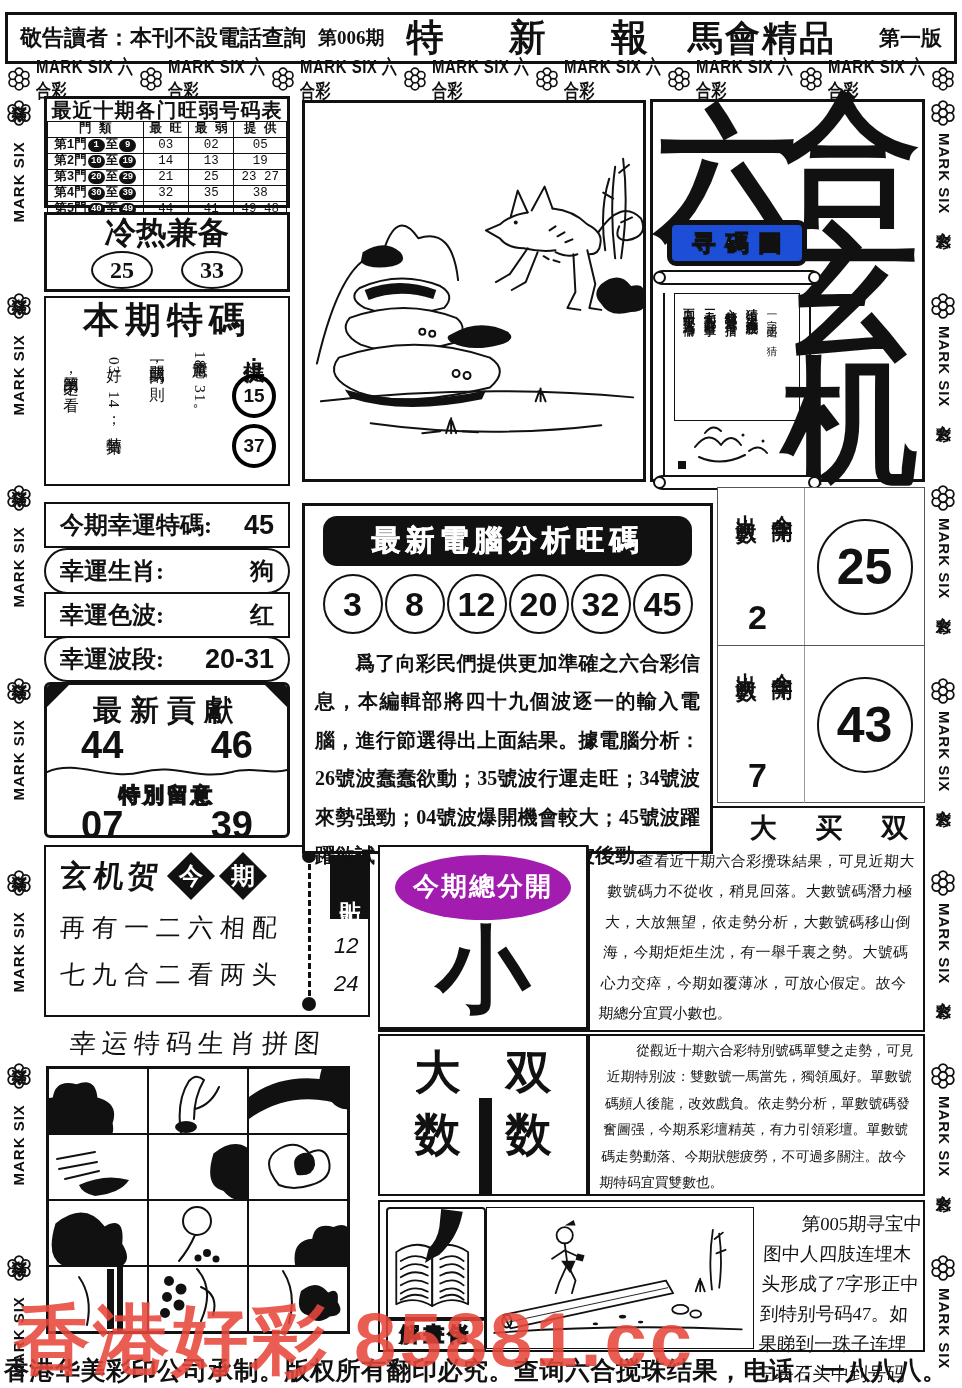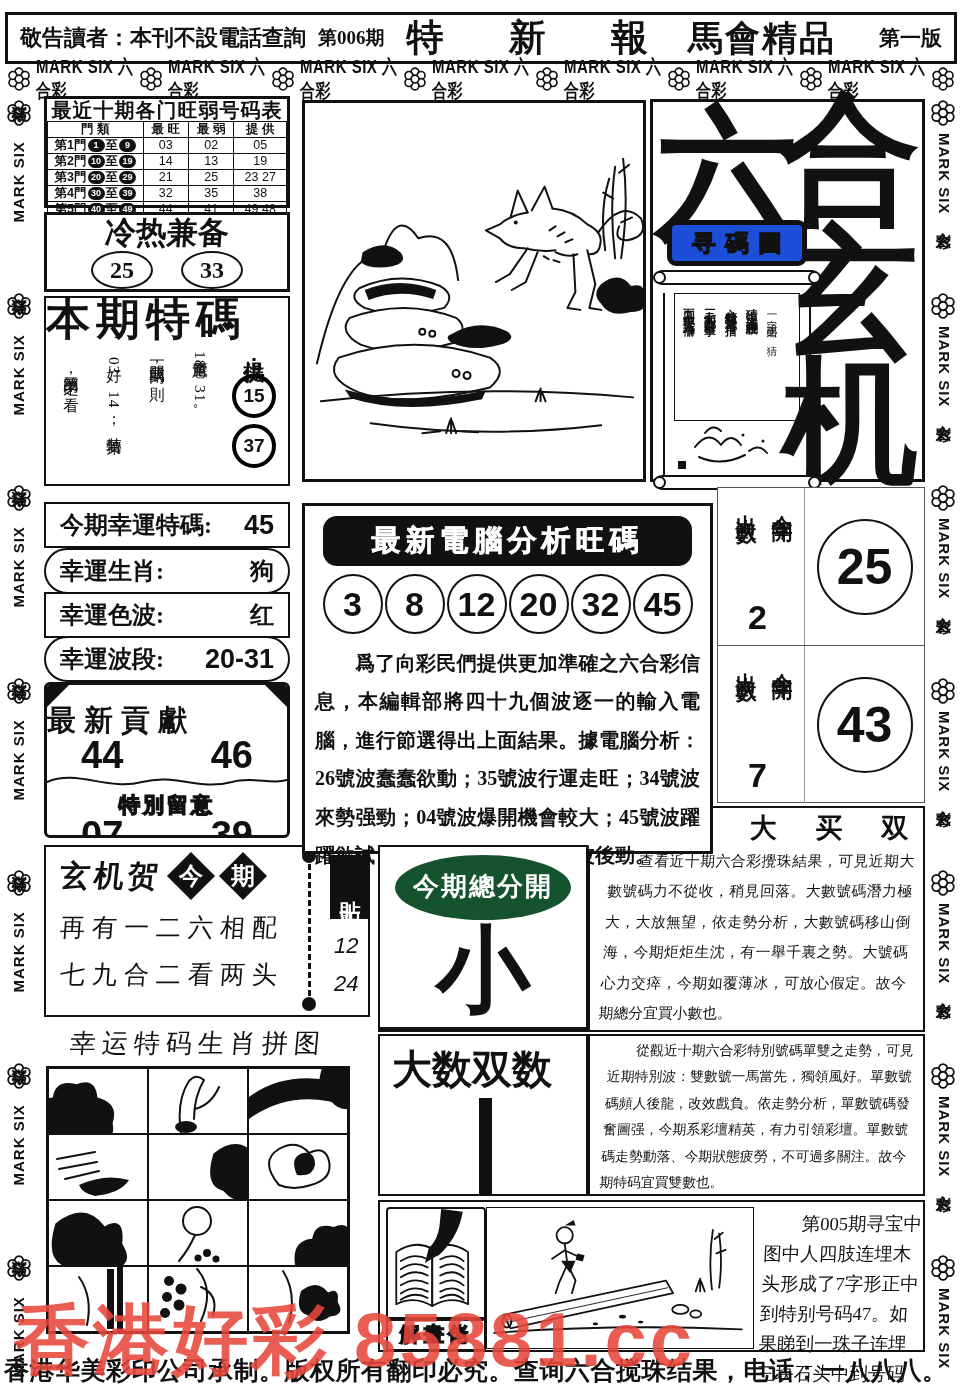--- a/index.html
+++ b/index.html
@@ -27,53 +27,53 @@
         justify-content:space-between;padding:6px 0;box-sizing:border-box}
   .band-left{left:0}.band-right{right:0}
   .band-item{display:flex;flex-direction:column;align-items:center;gap:7px}
   .band-text{writing-mode:vertical-rl;font-family:"Liberation Sans",sans-serif;font-weight:bold;
              font-size:15px;letter-spacing:1px}
   .band-left .band-text{transform:rotate(180deg)}
   .flower{flex:none}
   
   .hot{left:44px;top:96px;width:246px;height:112px;border:3px solid #111}
   .hot-title{font-size:20px;font-weight:bold;text-align:center;letter-spacing:1px;line-height:22px}
-  .hot table{width:100%;border-collapse:collapse;font-family:Liberation Sans, sans-serif}
+  .hot table{width:100%;border-collapse:collapse;font-family:Liberation Mono, monospace}
   .hot th,.hot td{border:1px solid #111;font-size:12.5px;text-align:center;padding:0;height:15px;line-height:15px}
   .hot th{font-weight:bold}
   .gate-cell{display:flex;align-items:center;justify-content:center;gap:1px;font-weight:bold}
   .pill{display:inline-block;min-width:15px;height:13px;line-height:13px;background:#111;color:#fff;
         border-radius:8px;font-size:9px;font-weight:bold;padding:0 1px}
   
   .coldhot{left:44px;top:212px;width:246px;height:80px;border:3px solid #111}
   .ch-title{font-size:31px;font-weight:bold;text-align:center;transform:skewX(-4deg);line-height:36px}
   .ch-nums{display:flex;justify-content:space-around;padding:0 30px}
   .oval{width:58px;height:34px;border:2px solid #111;border-radius:50%;display:flex;align-items:center;
         justify-content:center;font-size:24px;font-weight:bold}
   
   .special{left:44px;top:296px;width:246px;height:190px;border:2px solid #111}
-  .sp-title{font-size:44px;font-weight:bold;text-align:left;letter-spacing:6px;line-height:44px}
+  .sp-title{font-size:36px;font-weight:bold;text-align:center;letter-spacing:6px;line-height:44px}
   .sp-cols{display:flex;justify-content:space-between;padding:2px 12px 0 14px;height:138px;box-sizing:border-box}
   .vtext{writing-mode:vertical-rl;font-size:15.5px;letter-spacing:1px}
   .sp-provide{display:flex;flex-direction:column;align-items:center;gap:6px}
   .sp-provide .vtext{font-size:21px;font-weight:bold}
   .circle-sm{width:36px;height:36px;border:4px solid #000000;border-radius:50%;display:flex;flex:none;
              align-items:center;justify-content:center;font-size:19px;font-weight:bold;font-family:"Liberation Sans",sans-serif}
   
   .lucky{left:44px;width:246px;height:46px;border:2px solid #111;display:flex;align-items:center;
          justify-content:space-between;padding:0 14px;box-sizing:border-box;position:absolute;background:#fff}
   .lucky .lab{font-size:24px;font-weight:bold}
   .lucky .val{font-size:27px;font-weight:bold;font-family:"Liberation Sans",sans-serif}
   .round{border-radius:23px}
   
   .contrib{left:44px;top:682px;width:246px;height:156px;border:3px solid #111;border-radius:6px;overflow:hidden}
   .tri{position:absolute;width:0;height:0}
   .tri-tl{left:0;top:0;border-top:22px solid #111;border-right:22px solid transparent}
   .tri-tr{right:0;top:0;border-top:22px solid #111;border-left:22px solid transparent}
-  .con-title{font-size:29px;font-weight:bold;letter-spacing:8px;line-height:34px;margin-top:18px}
+  .con-title{font-size:29px;font-weight:bold;text-align:center;letter-spacing:8px;line-height:34px;margin-top:8px}
   .con-nums{display:flex;justify-content:space-between;padding:0 34px;font-size:38px;font-weight:bold;
             line-height:36px;font-family:"Liberation Sans",sans-serif}
   .con-note{text-align:center;font-size:21px;letter-spacing:3px;line-height:24px}
   
   .xuanji{left:44px;top:845px;width:326px;height:172px;border:2px solid #111}
   .xj-main{position:absolute;left:14px;top:8px;width:240px}
   .xj-titlerow{display:flex;align-items:center;gap:6px}
   .xj-title{font-size:30px;font-weight:bold;transform:skewX(-6deg);letter-spacing:4px}
   .diamond{width:34px;height:34px;background:#111;transform:rotate(45deg);display:flex;align-items:center;
            justify-content:center;margin:4px 6px;flex:none}
@@ -132,26 +132,26 @@
   .ap-right{flex:1;display:flex;align-items:center;justify-content:center}
   .circle-lg{width:92px;height:92px;border:2px solid #111;border-radius:50%;display:flex;align-items:center;
              justify-content:center;font-size:50px;font-weight:bold;font-family:"Liberation Sans",sans-serif}
   
   .bigdouble{left:588px;top:806px;width:337px;height:226px;border:2px solid #111;padding:2px 14px;box-sizing:border-box}
   .bd-title{text-align:center;font-size:27px;font-weight:bold;letter-spacing:16px;line-height:36px;padding-left:80px;white-space:nowrap}
   .bd-text{font-size:14.8px;line-height:2.06;text-align:justify;text-indent:2em;transform:skewX(-4deg)}
   .bd-rec{text-align:center;font-size:29px;font-weight:bold;letter-spacing:4px}
   
   .totalopen{left:378px;top:845px;width:210px;height:187px;border:2px solid #111;border-bottom:5px solid #111;text-align:center}
-  .ellipse{display:inline-block;background:#14532d;color:#fff;border-radius:50%;padding:14px 18px 16px;margin-top:8px}
+  .ellipse{display:inline-block;background:#a21caf;color:#fff;border-radius:50%;padding:14px 18px 16px;margin-top:8px}
   .ellipse span{font-size:26px;font-weight:bold;letter-spacing:2px;color:#fff}
   .to-value{font-size:94px;font-weight:bold;line-height:100px}
   .specialopen{left:378px;top:1034px;width:210px;height:162px;border:2px solid #111;text-align:center;overflow:hidden}
   .so-bar{position:absolute;left:99px;top:62px;width:13px;height:100px;background:#111}
-  .so-vals{display:flex;padding:6px 12px 0;font-size:40px;font-weight:bold}
+  .so-vals{display:flex;padding:6px 12px 0;font-size:46px;font-weight:bold}
   
   .oddeven{left:588px;top:1034px;width:337px;height:162px;border:2px solid #111;padding:2px 14px;box-sizing:border-box}
   .oe-text{font-size:13.8px;line-height:1.92;text-align:justify;text-indent:2em;transform:skewX(-4deg)}
   .oe-rec{text-align:center;font-size:29px;font-weight:bold;letter-spacing:4px;padding-left:60px}
   
   .treasure{left:378px;top:1200px;width:547px;height:152px;border:2px solid #111}
   .book-box{position:absolute;left:6px;top:5px;width:96px;height:110px;border:2px solid #111;border-radius:4px}
   .jhl{position:absolute;left:6px;top:115px;width:96px;height:30px;border:2px solid #111;display:flex;
        align-items:center;justify-content:center}
   .jhl span{font-size:20px;letter-spacing:4px}

